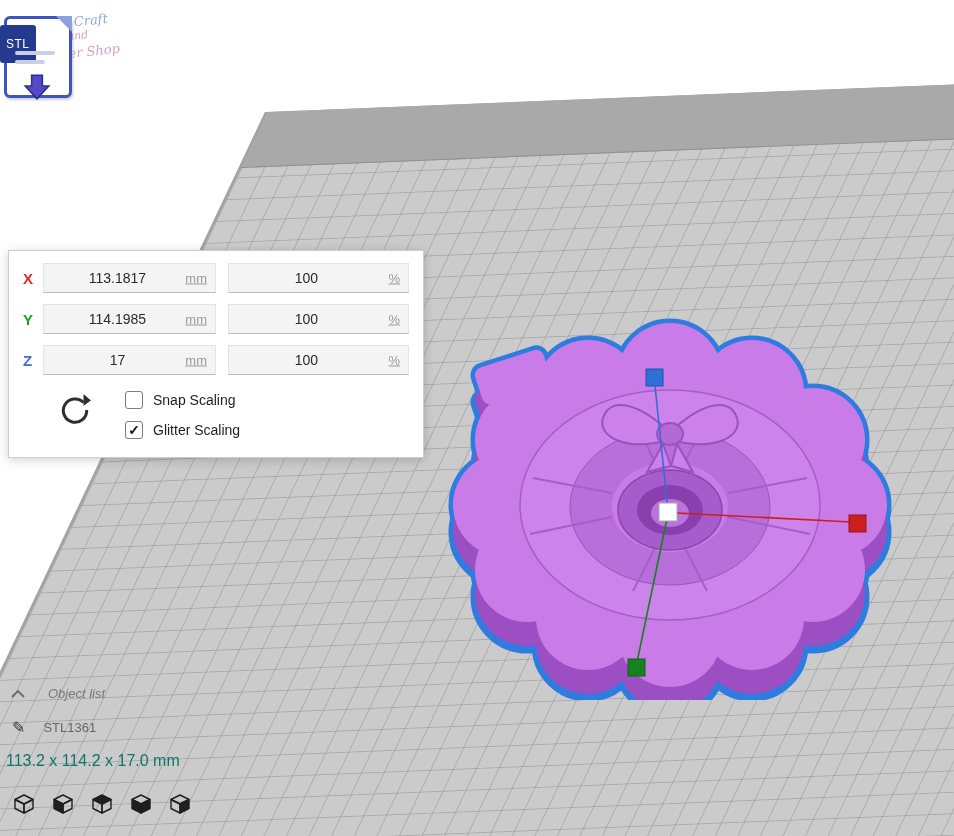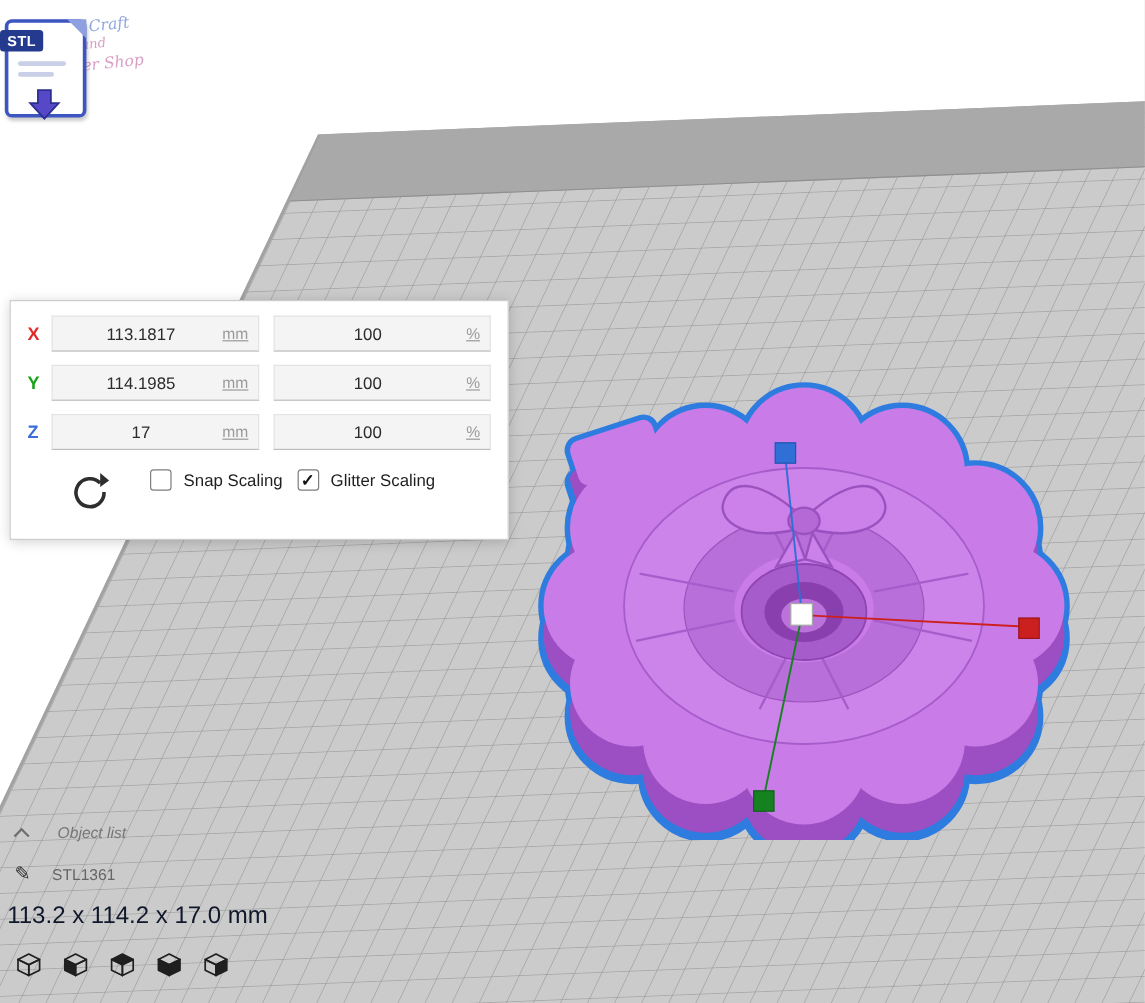--- a/index.html
+++ b/index.html
@@ -43,21 +43,21 @@
     position:absolute;left:4px;top:12px;width:62px;height:76px;z-index:1;
     background:#ffffff;border:3px solid #3d55c0;border-radius:6px;
     box-shadow:1px 2px 3px rgba(0,0,0,.2);
   }
   .doc-fold{
     position:absolute;right:-3px;top:-3px;width:0;height:0;
     border-left:16px solid transparent;border-top:16px solid #8fa0e0;
   }
   .stl-badge{
     position:absolute;top:6px;left:-7px;background:#233a8f;color:#fff;
-    font-size:12px;font-weight:bold;padding:2px 6px;border-radius:3px;letter-spacing:.5px;
+    font-size:12px;font-weight:normal;padding:12px 6px;border-radius:3px;letter-spacing:.5px;
   }
   .doc-line{position:absolute;left:8px;height:4px;background:#c9cfe6;border-radius:2px;}
   .doc-line.a{top:32px;width:40px;}
   .doc-line.b{top:41px;width:30px;}
   .doc-arrow{position:absolute;left:16px;bottom:-6px;}
 
   
   .panel{
     position:absolute;left:8px;top:250px;width:416px;z-index:10;
     background:#ffffff;border:1px solid #cccccc;
@@ -83,37 +83,37 @@
   }
   .suffix{
     position:absolute;right:8px;top:50%;transform:translateY(-50%);
     font-size:13px;color:#9a9a9a;pointer-events:none;text-decoration:underline;
   }
   .panel-bottom{display:flex;align-items:flex-start;margin:16px 14px 0 14px;}
   .reset-btn{
     width:40px;height:40px;margin-left:32px;border:none;background:transparent;
     cursor:pointer;padding:0;
   }
-  .cb-col{margin-left:30px;display:flex;gap:12px;}
+  .cb-col{margin-left:30px;display:flex;flex-direction:column;gap:12px;}
   .cb-row{display:flex;align-items:center;gap:10px;}
   .cb{
     width:18px;height:18px;border:1.6px solid #7d7d7d;border-radius:3px;
     background:#fff;display:flex;align-items:center;justify-content:center;
     box-sizing:border-box;
   }
   .cb .mark{font-size:14px;font-weight:bold;color:#111;line-height:1;}
   .cb-label{font-size:14px;color:#1f1f1f;}
 
   
   .objlist-header{position:absolute;left:10px;top:686px;z-index:10;display:flex;align-items:center;gap:22px;cursor:pointer;}
   .objlist-header .txt{font-size:13px;color:#777;font-style:italic;}
   .objlist-item{position:absolute;left:12px;top:718px;z-index:10;display:flex;align-items:center;gap:18px;}
   .pencil{font-size:16px;color:#333;}
   .objlist-item .txt{font-size:13px;color:#666;}
-  .dims{position:absolute;left:6px;top:752px;z-index:10;font-size:20px;color:#0f172a;}
+  .dims{position:absolute;left:6px;top:752px;z-index:10;font-size:16px;color:#0f766e;}
 
   .view-toolbar{position:absolute;left:10px;top:790px;z-index:10;display:flex;gap:11px;}
   .view-btn{width:28px;height:30px;border:none;background:transparent;padding:2px;cursor:pointer;}
   .cube{stroke:#1f1f1f;stroke-width:1.4;fill:none;stroke-linejoin:round;}
   .cube .filled{fill:#1f1f1f;}
 </style>
 </head>
 <body>
 
 <div class="viewport">

